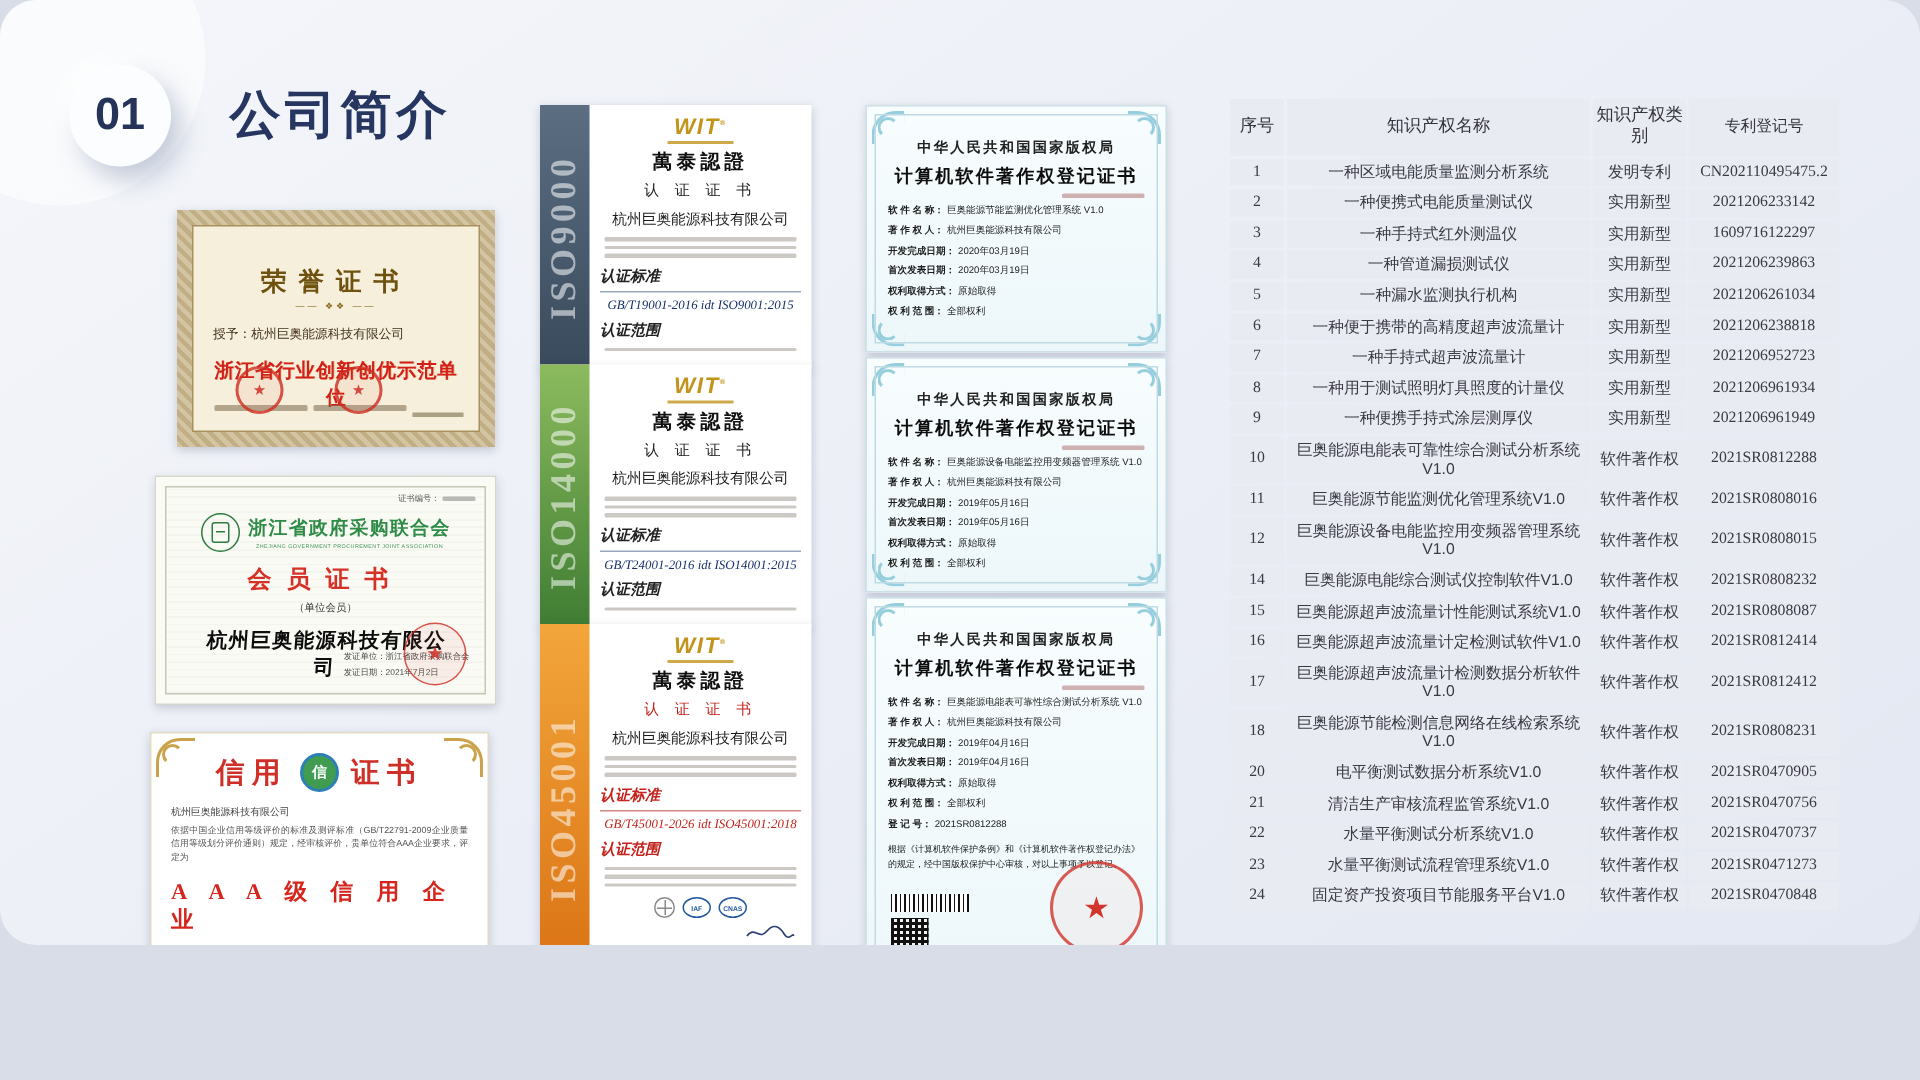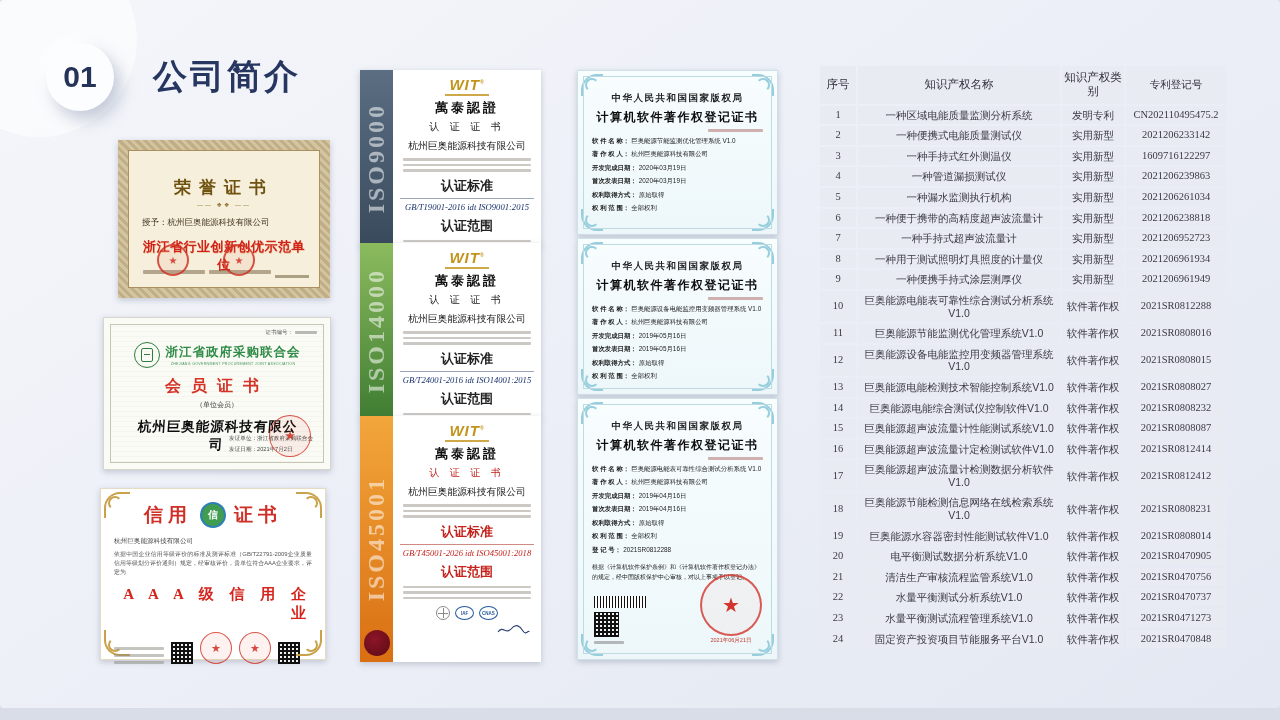--- a/index.html
+++ b/index.html
@@ -1,16 +1,16 @@
 <!DOCTYPE html>
 <html><head>
 <meta charset="utf-8">
 <style>
   html,body{margin:0;padding:0;background:#d8dde8;}
-  .slide{position:relative;width:1280px;height:708px;overflow:hidden;border-radius:4px;
+  .slide{position:relative;width:1280px;height:630px;overflow:hidden;border-radius:24px;
     background:linear-gradient(145deg,#f4f6fa 0%,#ebeef6 55%,#e3e8f2 100%);
     font-family:"Liberation Sans","DejaVu Sans",sans-serif;}
   
   .deco-circle{position:absolute;left:-58px;top:-58px;width:195px;height:195px;border-radius:50%;
     background:rgba(255,255,255,.55);}
   .badge{position:absolute;left:46px;top:43px;width:68px;height:68px;border-radius:50%;background:#fcfdfe;
     box-shadow:7px 9px 16px rgba(110,125,160,.38),-5px -5px 10px #ffffff;
     display:flex;align-items:center;justify-content:center;font-size:30px;font-weight:bold;color:#243357;}
   .page-title{position:absolute;left:153px;top:54px;font-size:34px;font-weight:bold;color:#273660;letter-spacing:3px;}
   
@@ -63,21 +63,21 @@
   .fl::after{content:"";position:absolute;left:4px;top:4px;width:10px;height:10px;border:2px solid currentColor;
     border-radius:50%;border-right-color:transparent;border-bottom-color:transparent;}
   .fl.tl{left:3px;top:3px;} .fl.tr{right:3px;top:3px;transform:rotate(90deg);}
   .fl.br{right:3px;bottom:3px;transform:rotate(180deg);} .fl.bl{left:3px;bottom:3px;transform:rotate(270deg);}
   .c-titlerow{display:flex;justify-content:center;align-items:center;gap:8px;margin-top:3px;}
   .c-title{font-size:19px;font-weight:bold;color:#cf2f27;letter-spacing:5px;font-family:Liberation Sans, sans-serif;}
   .c-logo{width:22px;height:22px;border-radius:50%;border:2px solid #2d7fb8;background:#3f9c50;color:#fff;
     font-size:10px;display:flex;align-items:center;justify-content:center;font-weight:bold;}
   .c-company{font-size:6.6px;color:#444;text-align:left;margin-top:9px;}
   .c-body{font-size:5.9px;color:#555;text-align:justify;margin-top:4px;line-height:1.55;}
-  .c-aaa{font-size:15px;font-weight:bold;color:#d5251d;letter-spacing:6px;text-align:right;margin-top:8px;
+  .c-aaa{font-size:15px;font-weight:bold;color:#d5251d;letter-spacing:6px;text-align:left;margin-top:8px;
     font-family:"Liberation Serif",serif;}
   .c-bottom{display:flex;align-items:flex-end;gap:7px;margin-top:9px;}
   .c-labels{display:flex;flex-direction:column;gap:4px;}
   .c-labels .bar{width:50px;background:#8b8b80;}
   .qr{width:22px;height:22px;background:
       repeating-linear-gradient(0deg,#111 0 2px,transparent 2px 4px),
       repeating-linear-gradient(90deg,#111 0 2px,#f2f2f2 2px 4px);}
   .c-stamp{position:relative;width:30px;height:30px;font-size:11px;flex:0 0 auto;}
   .c-stamp.stamp{border-width:1.6px;}
   
@@ -92,21 +92,21 @@
     background:radial-gradient(circle at 40% 35%,#8d1526,#5a0a17);}
   .wit .content{flex:1;padding:7px 7px 5px;text-align:center;position:relative;}
   .wit-logo{color:#c3941c;font-weight:900;font-style:italic;font-size:15px;letter-spacing:1px;line-height:1;}
   .wit-logo sup{font-size:5px;font-style:normal;}
   .wit-logobar{width:44px;height:2px;background:#c3941c;opacity:.8;margin:2px auto 0;}
   .wit-brand{font-size:13px;font-weight:bold;letter-spacing:3px;color:#111;margin-top:3px;font-family:"Liberation Serif",serif;}
   .wit-certtitle{font-size:10px;letter-spacing:4px;color:#222;margin-top:3px;font-family:"Liberation Serif",serif;}
   .wit-company{font-size:9.8px;color:#1a1a1a;margin-top:6px;font-family:"Liberation Serif",serif;}
   .wit-lines{margin-top:5px;display:flex;flex-direction:column;gap:3px;align-items:stretch;padding:0 3px;}
   .wit-lines .bar{height:2.5px;background:#9a948a;}
-  .wit-label{font-size:13px;font-weight:bold;text-align:center;margin-top:5px;color:#222;}
+  .wit-label{font-size:10px;font-weight:bold;text-align:left;margin-top:5px;color:#222;font-style:italic;}
   .wit-standard{font-size:8.6px;font-weight:normal;font-style:italic;color:#17306b;margin-top:3px;
     border-top:1px solid #9aa7bb;padding-top:3px;font-family:"Liberation Serif",serif;}
   .wit.red-accent .wit-certtitle,.wit.red-accent .wit-label{color:#c4231c;}
   .wit.red-accent .wit-standard{color:#c4231c;border-top-color:#d08a84;}
   .wit-logos{display:flex;justify-content:center;align-items:center;gap:5px;margin-top:7px;}
   .oval{border:1.4px solid #245a9e;border-radius:50%;color:#245a9e;font-size:4.5px;font-weight:bold;
     width:17px;height:12px;display:flex;align-items:center;justify-content:center;}
   .globe{width:12px;height:12px;border:1.3px solid #8a8a8a;border-radius:50%;
     background:linear-gradient(#8a8a8a 0 0) center/10px 1px no-repeat,linear-gradient(#8a8a8a 0 0) center/1px 10px no-repeat;}
   .wit-sign{margin-top:4px;display:flex;justify-content:flex-end;padding-right:4px;}
@@ -532,26 +532,20 @@
           <td class="c2">软件著作权</td>
           <td class="c3">2021SR0808016</td>
         </tr>
         <tr>
           <td class="c0">12</td>
           <td class="c1">巨奥能源设备电能监控用变频器管理系统V1.0</td>
           <td class="c2">软件著作权</td>
           <td class="c3">2021SR0808015</td>
         </tr>
         <tr>
-          <td class="c0">13</td>
-          <td class="c1">巨奥能源电能检测技术智能控制系统V1.0</td>
-          <td class="c2">软件著作权</td>
-          <td class="c3">2021SR0808027</td>
-        </tr>
-        <tr>
           <td class="c0">14</td>
           <td class="c1">巨奥能源电能综合测试仪控制软件V1.0</td>
           <td class="c2">软件著作权</td>
           <td class="c3">2021SR0808232</td>
         </tr>
         <tr>
           <td class="c0">15</td>
           <td class="c1">巨奥能源超声波流量计性能测试系统V1.0</td>
           <td class="c2">软件著作权</td>
           <td class="c3">2021SR0808087</td>
@@ -566,26 +560,20 @@
           <td class="c0">17</td>
           <td class="c1">巨奥能源超声波流量计检测数据分析软件V1.0</td>
           <td class="c2">软件著作权</td>
           <td class="c3">2021SR0812412</td>
         </tr>
         <tr>
           <td class="c0">18</td>
           <td class="c1">巨奥能源节能检测信息网络在线检索系统V1.0</td>
           <td class="c2">软件著作权</td>
           <td class="c3">2021SR0808231</td>
-        </tr>
-        <tr>
-          <td class="c0">19</td>
-          <td class="c1">巨奥能源水容器密封性能测试软件V1.0</td>
-          <td class="c2">软件著作权</td>
-          <td class="c3">2021SR0808014</td>
         </tr>
         <tr>
           <td class="c0">20</td>
           <td class="c1">电平衡测试数据分析系统V1.0</td>
           <td class="c2">软件著作权</td>
           <td class="c3">2021SR0470905</td>
         </tr>
         <tr>
           <td class="c0">21</td>
           <td class="c1">清洁生产审核流程监管系统V1.0</td>

